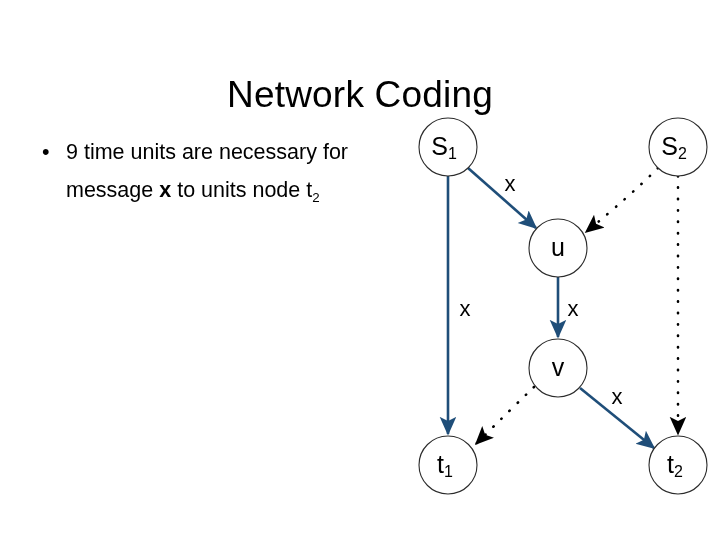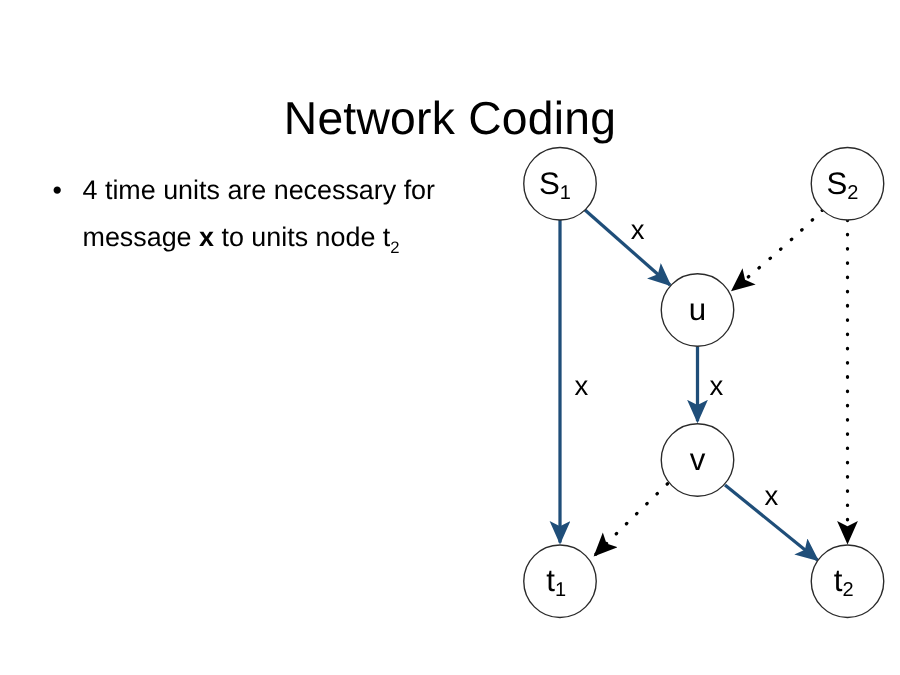--- a/index.html
+++ b/index.html
@@ -110,21 +110,21 @@
 </head>
 <body>
 
 <div id="slide">
 
   <h1 id="slide-title">Network Coding</h1>
 
   <ul id="bullet-list">
     <li class="bullet-item">
       <span class="bullet-dot">•</span>
-      <span class="bullet-text"><span>4 time units are necessary for message </span><span class="bold-var">x</span><span> to units node t</span><span class="sub">2</span></span>
+      <span class="bullet-text"><span>9 time units are necessary for message </span><span class="bold-var">x</span><span> to units node t</span><span class="sub">2</span></span>
     </li>
   </ul>
 
   <div id="network-diagram">
     <svg width="330" height="420" viewBox="0 0 330 420" xmlns="http://www.w3.org/2000/svg">
       <defs>
         <marker id="arrow-blue" markerWidth="9" markerHeight="9" refX="6.6" refY="3.2" orient="auto" markerUnits="strokeWidth">
           <path d="M0,0 L7.2,3.2 L0,6.4 L1.6,3.2 Z" fill="#1F4E79"></path>
         </marker>
         <marker id="arrow-black" markerWidth="9" markerHeight="9" refX="6.6" refY="3.2" orient="auto" markerUnits="strokeWidth">

